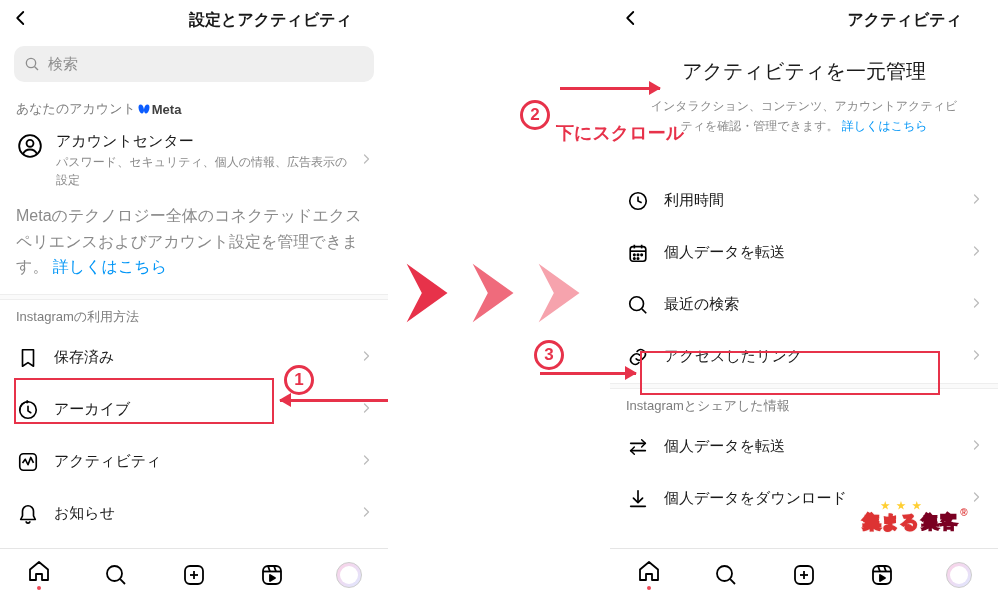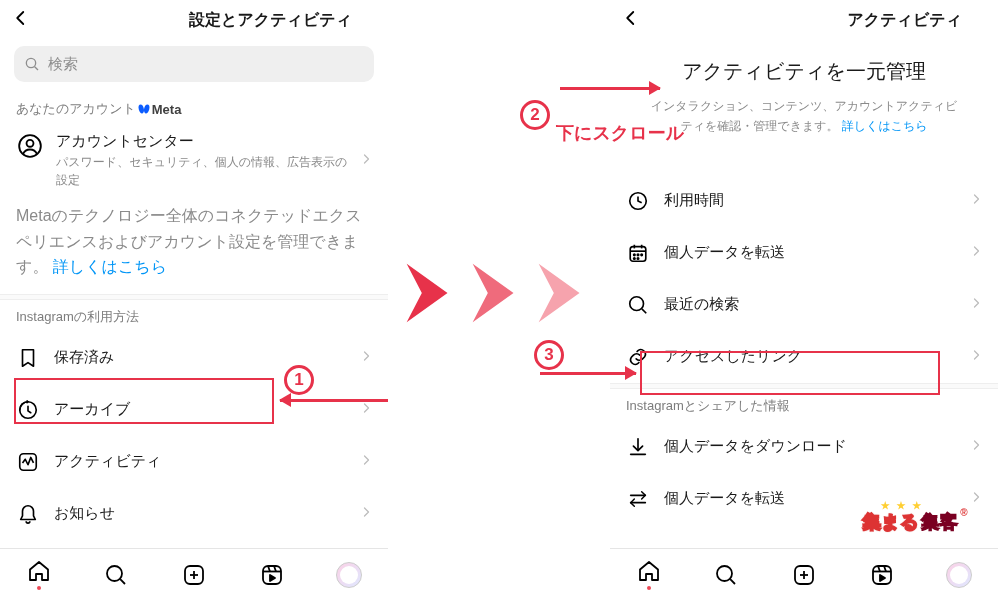--- a/index.html
+++ b/index.html
@@ -383,41 +383,41 @@
 
   <div class="divider"></div>
 
   <div class="section-label">
     <span>Instagramとシェアした情報</span>
   </div>
 
   <div class="row">
     <div class="ic">
         <svg width="22" height="22" viewBox="0 0 24 24" fill="none" stroke="#000" stroke-width="1.8" stroke-linecap="round" stroke-linejoin="round">
-          <line x1="12" y1="3" x2="12" y2="15"></line>
-          <polyline points="7 11 12 16 17 11"></polyline>
-          <line x1="4" y1="20" x2="20" y2="20"></line>
-        </svg>
-      </div>
-    <div class="lbl">個人データをダウンロード</div>
-    <div class="chev"><svg width="12" height="16" viewBox="0 0 24 24" fill="none" stroke="#bcbcbc" stroke-width="2.5" stroke-linecap="round" stroke-linejoin="round">
-          <polyline points="9 4 17 12 9 20"></polyline>
-        </svg></div>
-  </div>
-
-  <div class="row">
-    <div class="ic">
-        <svg width="22" height="22" viewBox="0 0 24 24" fill="none" stroke="#000" stroke-width="1.8" stroke-linecap="round" stroke-linejoin="round">
           <polyline points="4 8 20 8"></polyline>
           <polyline points="16 4 20 8 16 12" stroke-width="1.6"></polyline>
           <polyline points="20 16 4 16"></polyline>
           <polyline points="8 12 4 16 8 20" stroke-width="1.6"></polyline>
         </svg>
       </div>
     <div class="lbl">個人データを転送</div>
+    <div class="chev"><svg width="12" height="16" viewBox="0 0 24 24" fill="none" stroke="#bcbcbc" stroke-width="2.5" stroke-linecap="round" stroke-linejoin="round">
+          <polyline points="9 4 17 12 9 20"></polyline>
+        </svg></div>
+  </div>
+
+  <div class="row">
+    <div class="ic">
+        <svg width="22" height="22" viewBox="0 0 24 24" fill="none" stroke="#000" stroke-width="1.8" stroke-linecap="round" stroke-linejoin="round">
+          <line x1="12" y1="3" x2="12" y2="15"></line>
+          <polyline points="7 11 12 16 17 11"></polyline>
+          <line x1="4" y1="20" x2="20" y2="20"></line>
+        </svg>
+      </div>
+    <div class="lbl">個人データをダウンロード</div>
     <div class="chev"><svg width="12" height="16" viewBox="0 0 24 24" fill="none" stroke="#bcbcbc" stroke-width="2.5" stroke-linecap="round" stroke-linejoin="round">
           <polyline points="9 4 17 12 9 20"></polyline>
         </svg></div>
   </div>
 
   <div class="tabbar">
     <div class="t">
       <svg width="24" height="24" viewBox="0 0 24 24" fill="none" stroke="#000" stroke-width="1.8" stroke-linejoin="round">
           <path d="M3 10.5 12 3l9 7.5V21h-6v-6h-6v6H3V10.5z"></path>
         </svg>

